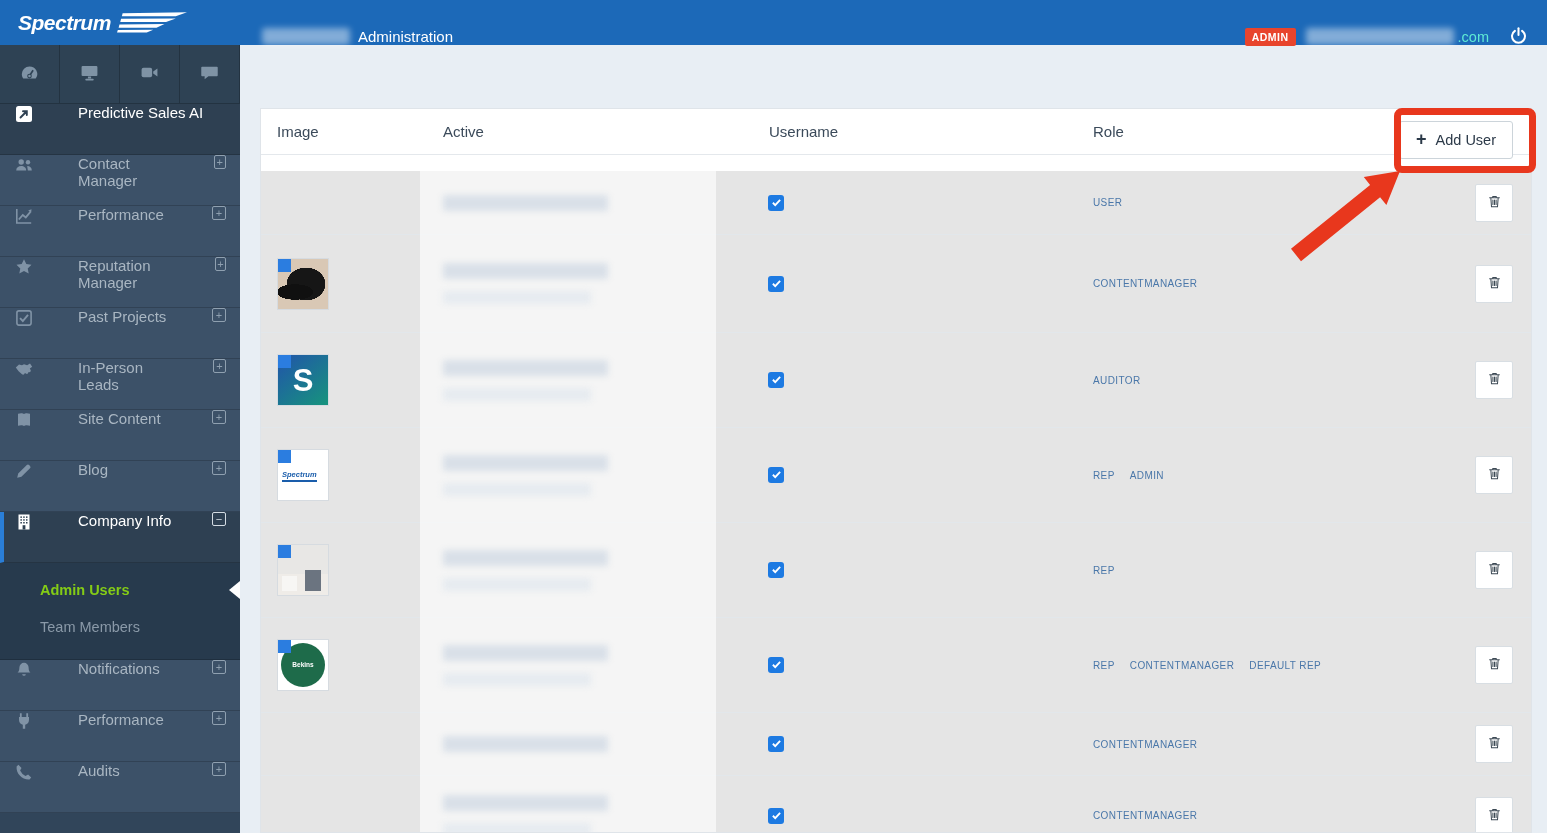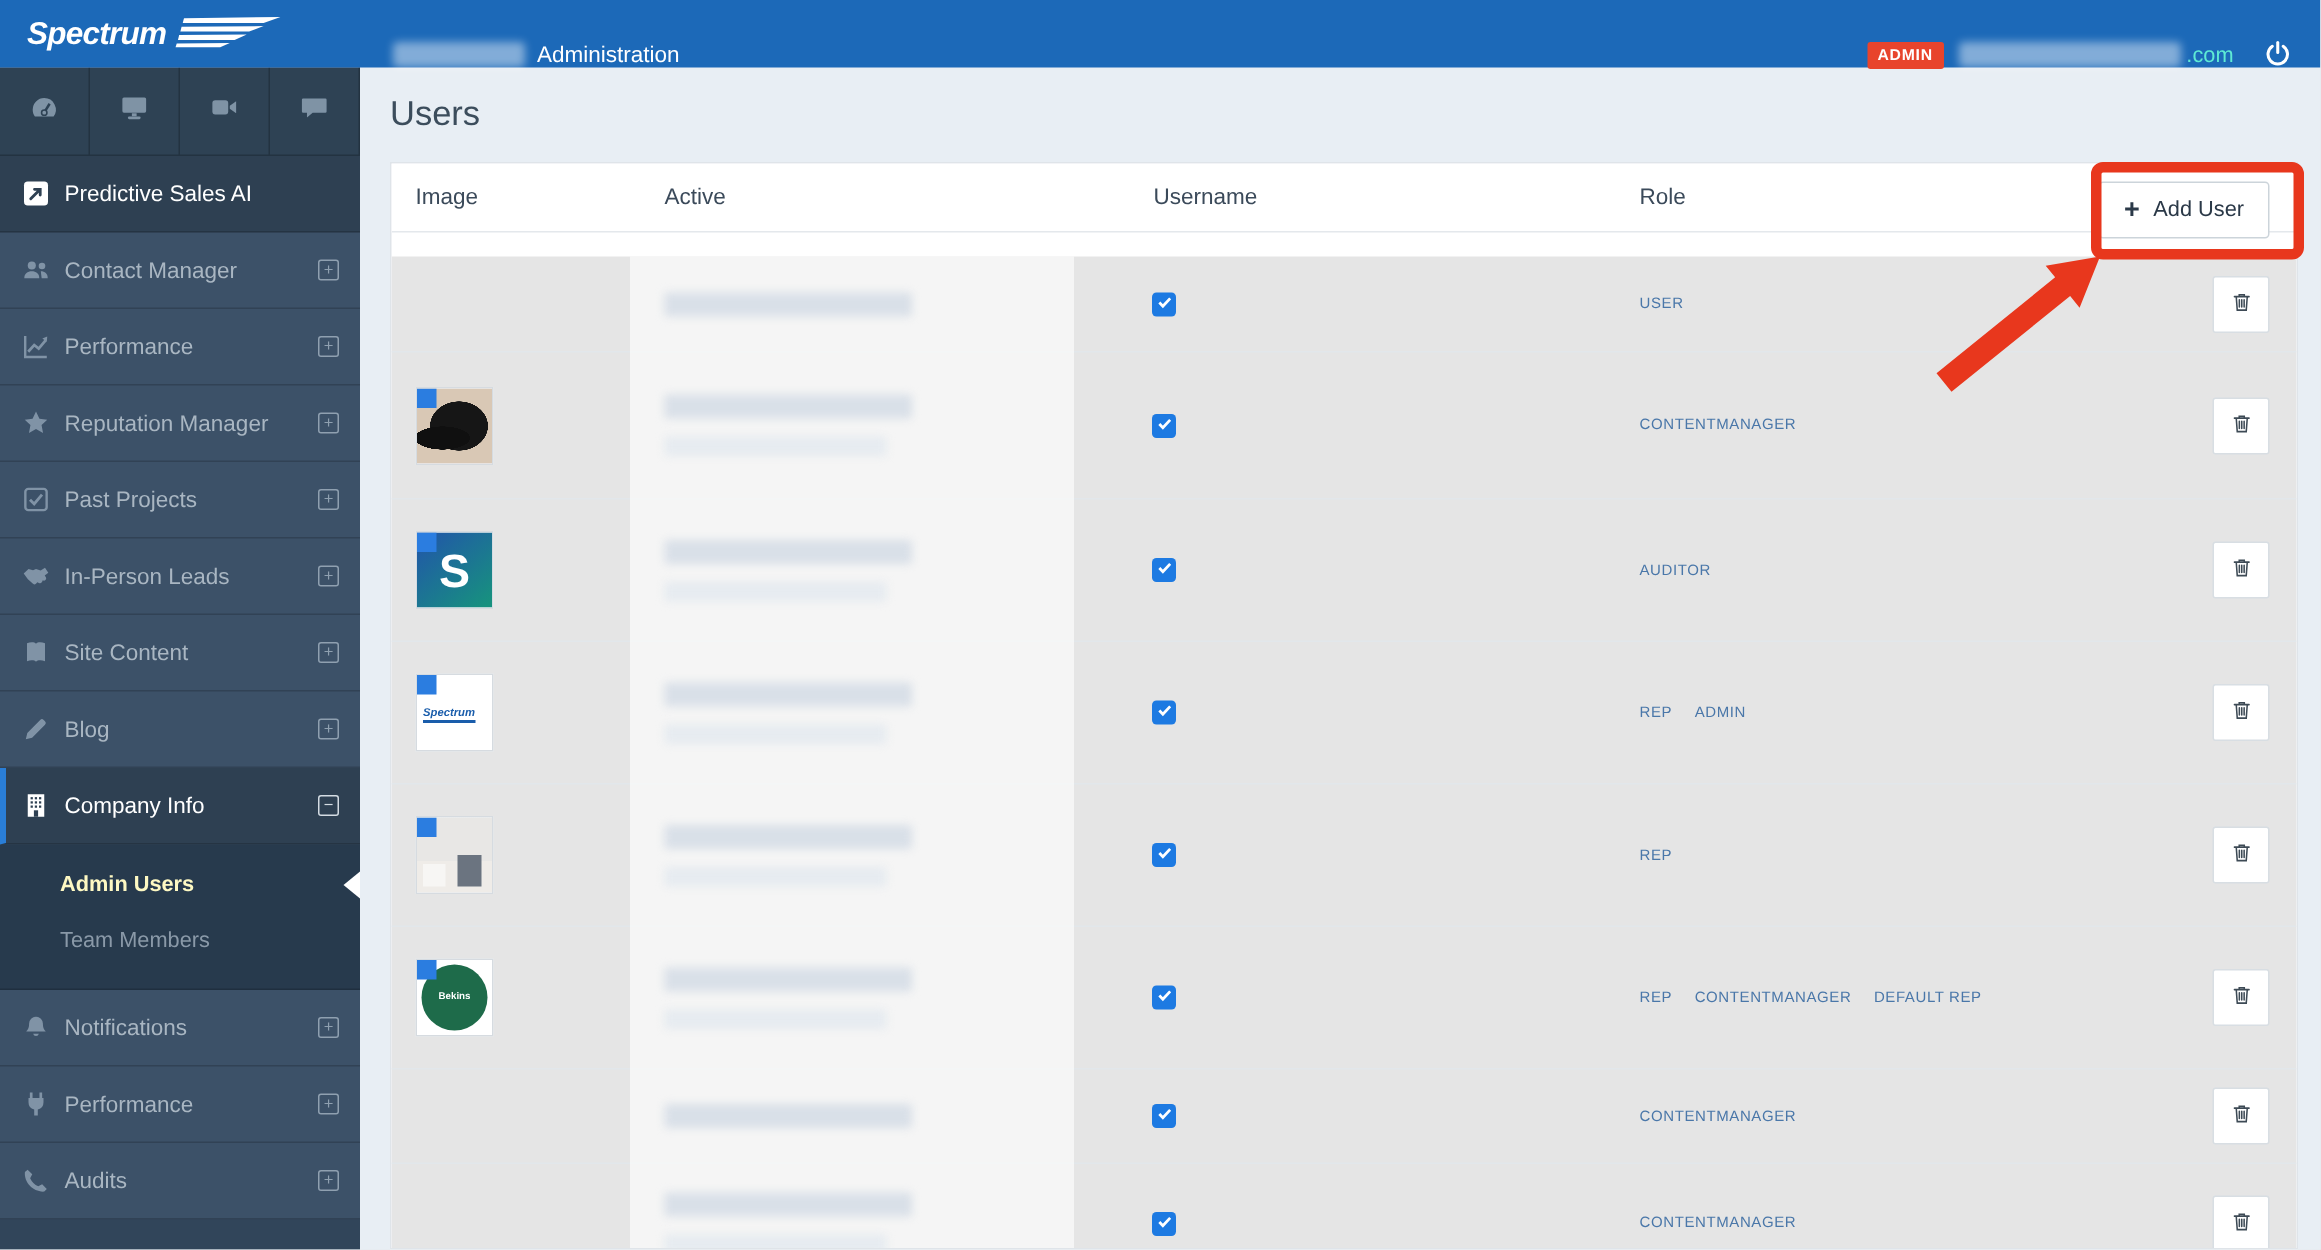--- a/index.html
+++ b/index.html
@@ -23,35 +23,35 @@
   .email-suffix { color:#5eead4; font-size:14.5px; margin-left:-6px; }
   .power-btn { width:26px; height:26px; border:none; background:transparent; color:#fff; cursor:pointer;
     display:flex; align-items:center; justify-content:center; margin-left:6px; }
 
   
   .sidebar { position:absolute; left:0; top:45px; width:240px; height:788px; background:#3c5168; z-index:20; }
   .icon-tabs { height:59px; background:#2e4254; display:flex; border-bottom:1px solid rgba(0,0,0,.22); }
   .icon-tab { width:60px; height:100%; display:flex; align-items:center; justify-content:center;
     color:#7f93a5; border-right:1px solid rgba(0,0,0,.22); cursor:pointer; }
   .icon-tab svg { width:19px; height:19px; }
-  .nav-item { height:51px; display:flex; align-items:center; padding-left:14px;
-    border-bottom:1px solid rgba(0,0,0,.18); color:#a9b6c2; font-size:15px; cursor:pointer; position:relative; }
+  .nav-item { height:51px; display:flex; padding-left:14px;
+    border-bottom:1px solid rgba(0,0,0,.18); color:#a9b6c2; font-size:15px; cursor:pointer; position:relative;gap:35px; }
   .nav-item.dark { background:#2e4052; color:#fff; }
   .nav-item.active-parent { background:#2e4052; color:#fff; border-left:4px solid #2a7ed7; padding-left:10px; }
   .nav-icon { width:20px; height:20px; margin-right:9px; display:flex; align-items:center; justify-content:center;
     color:#8093a6; flex:0 0 20px; }
   .nav-item.dark .nav-icon, .nav-item.active-parent .nav-icon { color:#fff; }
   .nav-icon svg { width:18px; height:18px; }
   .expander { margin-left:auto; margin-right:14px; width:14px; height:14px; border:1px solid currentColor;
     border-radius:2px; font-size:11px; line-height:12px; text-align:center; color:#8fa0b0; }
   .nav-item.active-parent .expander { color:#d4dce3; }
   .submenu { background:#273a4d; padding:8px 0 14px 0; border-bottom:1px solid rgba(0,0,0,.18); }
   .submenu-item { height:37px; display:flex; align-items:center; padding-left:40px; font-size:14.5px;
     color:#8a99a8; cursor:pointer; position:relative; }
-  .submenu-item.active { color:#fef9c3; font-weight:700; }
+  .submenu-item.active { color:#84cc16; font-weight:700; }
   .submenu-caret { position:absolute; right:0; top:50%; transform:translateY(-50%);
     width:0; height:0; border-top:9px solid transparent; border-bottom:9px solid transparent;
     border-right:11px solid #ffffff; }
   .sidebar-bottom-strip { background:#31455a; height:24px; }
 
   
   .content { position:absolute; left:240px; top:45px; right:0; bottom:0; background:#e8eef4; }
   .page-title { color:#3c4d5c; font-size:23px; font-weight:400; padding:17px 0 0 20px; }
   .card { position:absolute; left:20px; top:63px; right:15px; bottom:0; background:#fff;
     border:1px solid #dfe4e9; overflow:hidden; }
@@ -312,21 +312,20 @@
             </svg>
           </span>
           <span class="nav-label">Audits</span>
           <span class="expander">+</span>
         </div>
       </nav>
     <div class="sidebar-bottom-strip"></div>
   </div>
 
   <div class="content">
-    <h1 class="page-title">Users</h1>
     <div class="card">
       <div class="thead">
         <div class="cell c-image">Image</div>
         <div class="cell c-active">Active</div>
         <div class="cell c-username">Username</div>
         <div class="cell c-role">Role</div>
         <button class="add-user-btn">
           <span class="add-user-plus">+</span>
           <span>Add User</span>
         </button>

